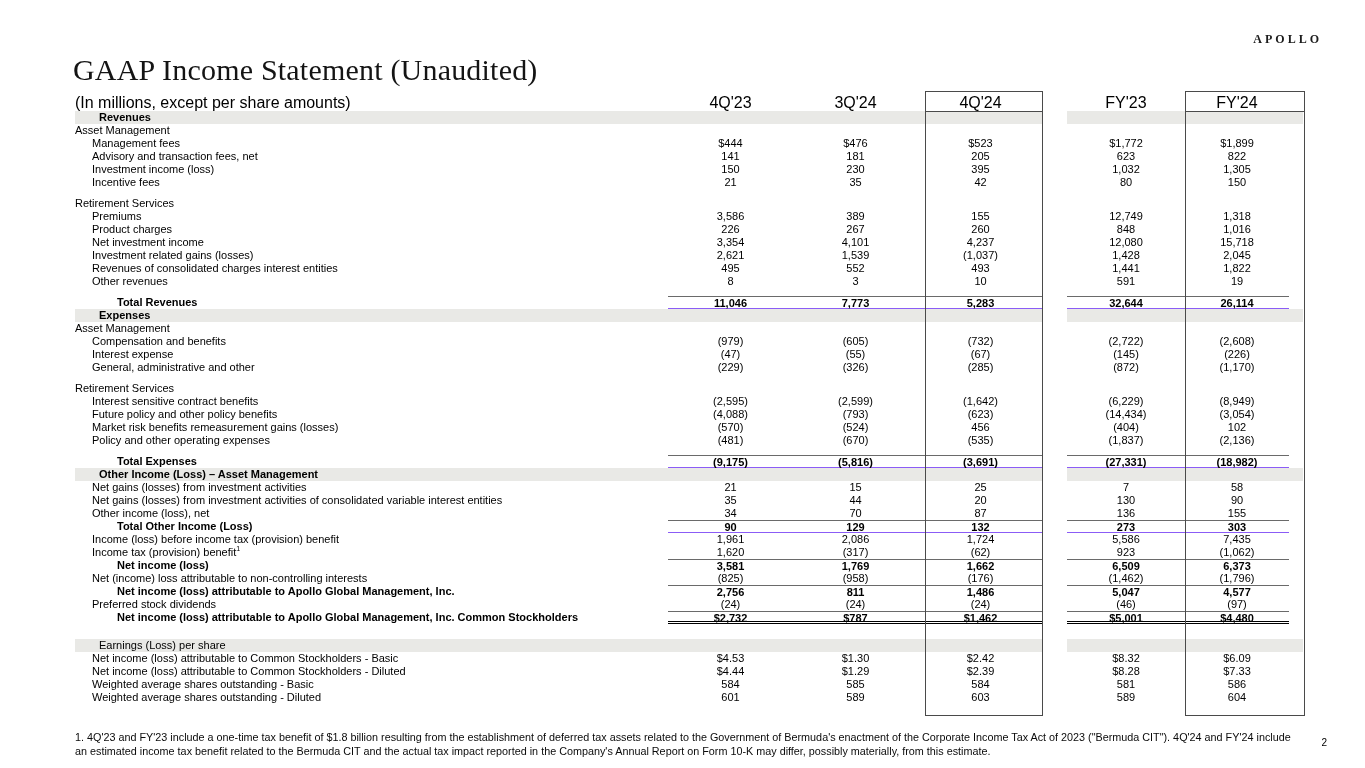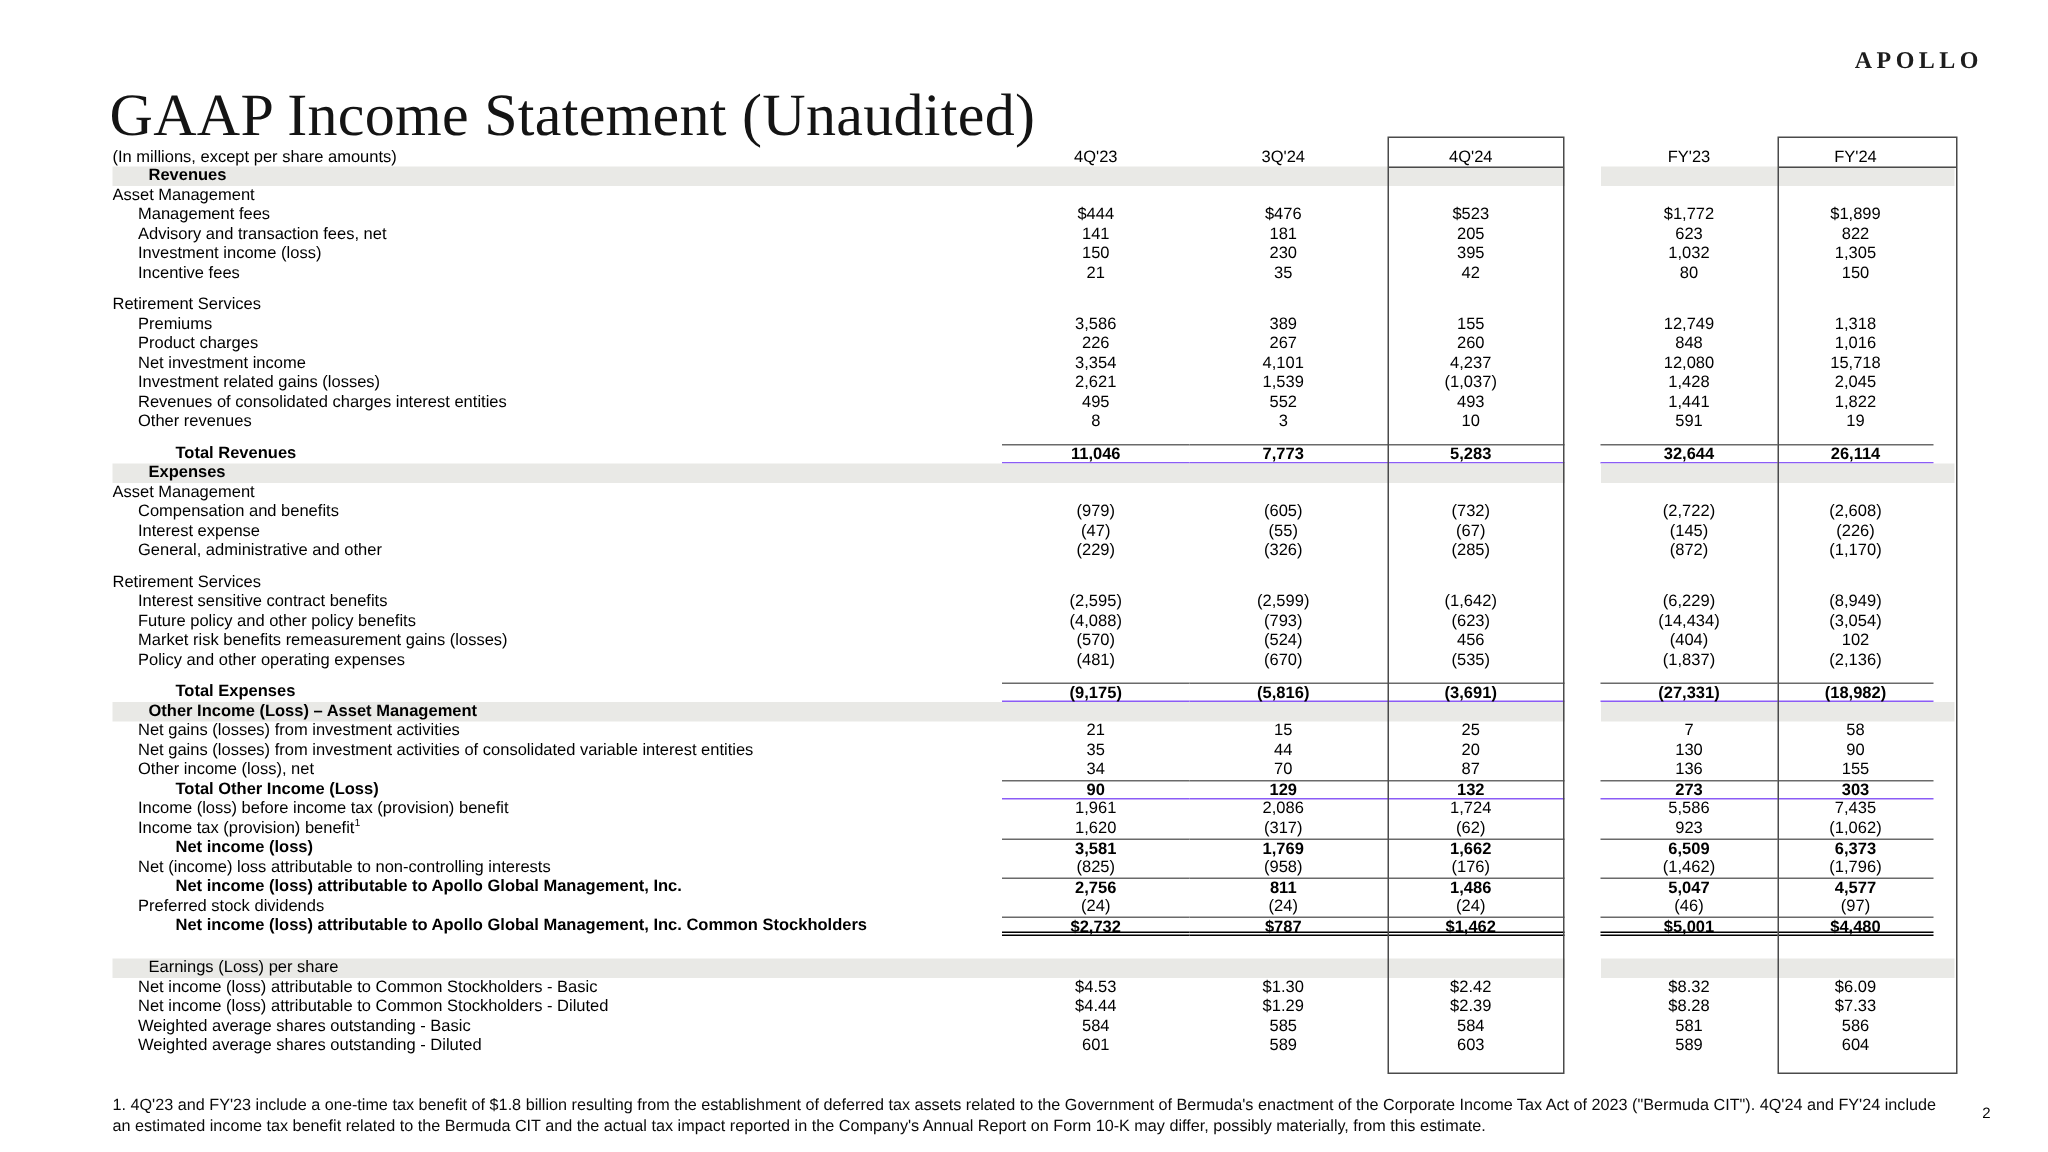--- a/index.html
+++ b/index.html
@@ -3,31 +3,31 @@
 <meta charset="utf-8">
 <style>
   * { margin:0; padding:0; box-sizing:border-box; }
   html,body { background:#fff; }
   body {
     width:1365px; height:768px; position:relative; overflow:hidden;
     font-family:"Liberation Sans", sans-serif; color:#000;
   }
   .logo {
     position:absolute; top:32px; right:43px;
-    font-family:"Liberation Serif", serif; font-size:16px; font-weight:600;
+    font-family:"Liberation Serif", serif; font-size:12px; font-weight:600;
     letter-spacing:3px; color:#1c1c1c;
   }
   .title {
     position:absolute; left:73px; top:53px;
-    font-family:"Liberation Serif", serif; font-size:40px; font-weight:400; color:#141414;
+    font-family:"Liberation Serif", serif; font-size:30px; font-weight:400; color:#141414;
     letter-spacing:0.2px; white-space:nowrap;
   }
   .table-wrap { position:absolute; left:75px; top:91px; width:1228px; }
 
-  .hrow { display:flex; height:20px; align-items:flex-end; font-size:11px; }
+  .hrow { display:flex; height:20px; align-items:flex-start; font-size:16px; }
   .hlabel { width:593px; padding-top:3px; }
   .hcell { text-align:center; padding-top:3px; }
 
   .row { display:flex; height:13px; line-height:13px; font-size:11px; position:relative; }
   .row.spacer { height:8px; }
   .row.spacer-lg { height:15px; }
   .label { width:593px; white-space:nowrap; overflow:hidden; }
   .cell { text-align:center; }
   .c012 { width:125px; }
   .gap { width:24px; }

